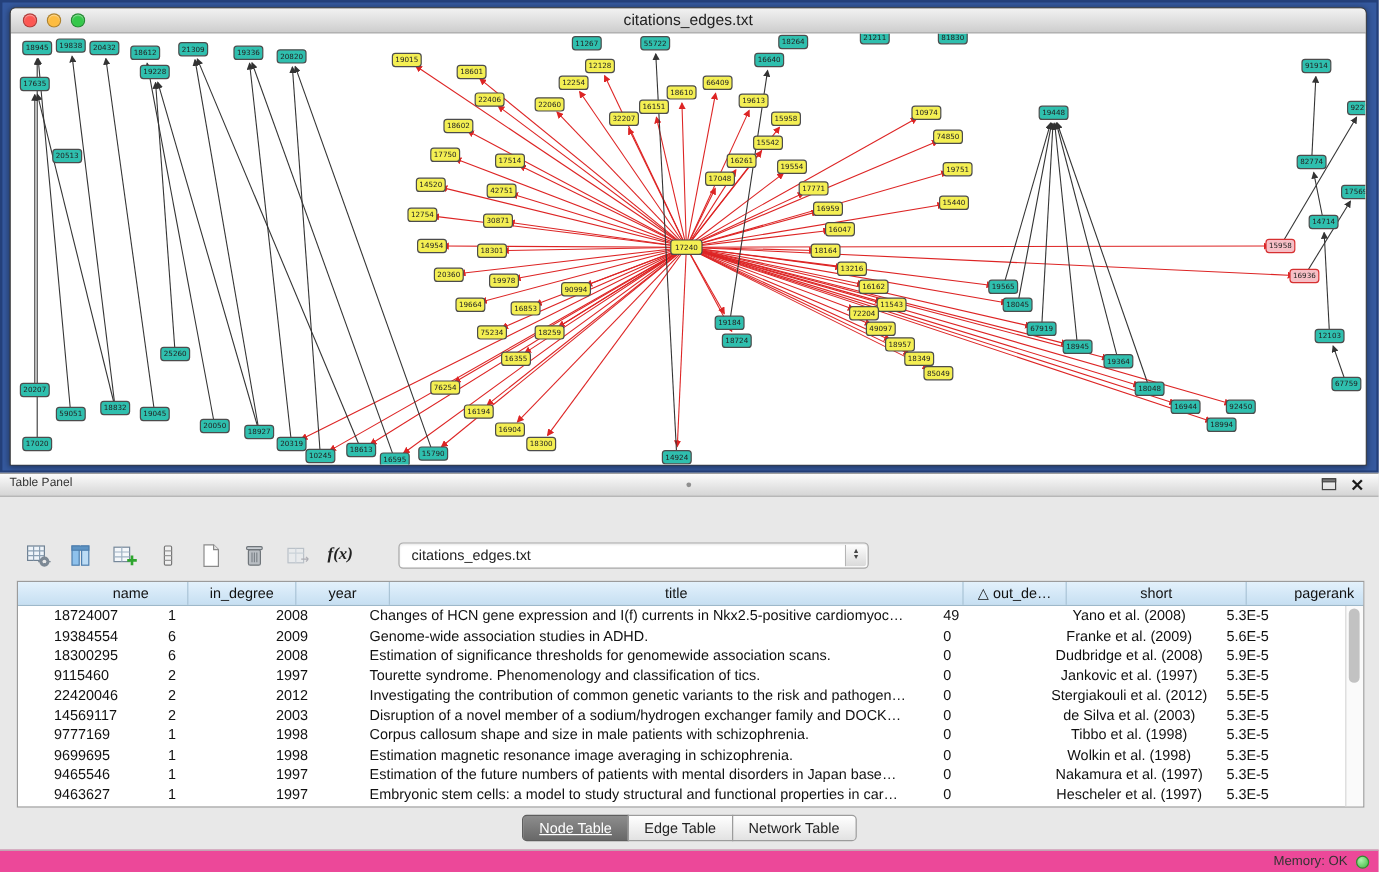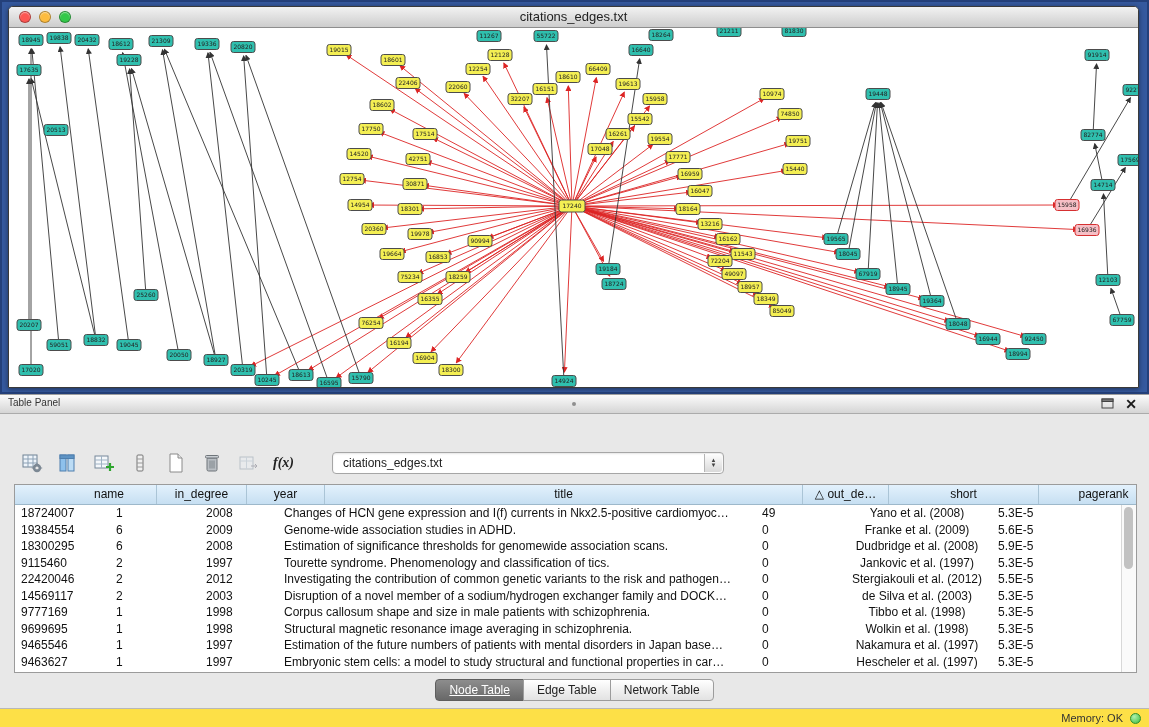--- a/index.html
+++ b/index.html
@@ -30,36 +30,36 @@
   .tbtn{width:27px;height:27px;border:none;background:transparent;padding:0;display:flex;align-items:center;justify-content:center;cursor:default;}
   .fx{font-family:"Liberation Serif",serif;font-style:italic;font-weight:bold;font-size:14px;color:#222;}
   .combo{margin-left:26px;width:392px;height:22px;background:#fff;border:1px solid #a6a6a6;border-radius:4px;position:relative;display:flex;align-items:center;box-shadow:inset 0 1px 2px rgba(0,0,0,.10);box-sizing:border-box;}
   .combo-text{padding-left:10px;font-size:12px;color:#222;}
   .combo-stepper{position:absolute;right:1px;top:1px;width:17px;height:18px;border-left:1px solid #b5b5b5;background:linear-gradient(#fdfdfd,#d9d9d9);border-radius:0 3px 3px 0;display:flex;flex-direction:column;align-items:center;justify-content:center;color:#444;}
   .combo-stepper span{font-size:6px;line-height:5px;}
 
   .table-wrap{margin:6px 0 0 14px;width:1121px;height:187px;background:#fff;border:1px solid #9b9b9b;position:relative;overflow:hidden;box-sizing:content-box;}
   .thead{height:19px;background:linear-gradient(#e3f1fc,#c6dff2);border-bottom:1px solid #9db8ca;display:flex;width:1121px;padding-left:47px;}
   .th{font-size:12px;color:#111;text-align:center;line-height:19px;border-right:1px solid #aac4d6;box-sizing:border-box;overflow:hidden;white-space:nowrap;}
-  .tbody{width:1107px;}
+  .tbody{width:1107px;margin-left:24px;}
   .tr{display:flex;height:16.5px;align-items:center;}
   .td{font-size:12px;color:#111;white-space:nowrap;overflow:hidden;box-sizing:border-box;padding-left:6px;}
   .c0{width:95px}.c1{width:90px}.c2{width:78px}.c3{width:478px}.c4{width:86px}
   .c5{width:150px}.c6{width:130px}
   .td.c5{text-align:center;padding-left:0;}
   .vscroll{position:absolute;top:20px;right:0;width:14px;bottom:0;background:#fafafa;border-left:1px solid #d8d8d8;}
   .vthumb{position:absolute;top:2px;left:2px;width:9px;height:62px;border-radius:5px;background:#c2c2c2;}
 
   .tabs{margin-top:6px;display:flex;justify-content:center;}
   .tab{font-size:12px;padding:3px 13px;border:1px solid #9c9c9c;background:linear-gradient(#ffffff,#e2e2e2);color:#222;margin-left:-1px;cursor:default;font-family:"Liberation Sans",sans-serif;}
   .tab.sel{background:linear-gradient(#8d8d8d,#686868);color:#fff;border-color:#5e5e5e;}
   .tab:first-child{border-radius:4px 0 0 4px;margin-left:0;text-decoration:underline;}
   .tab:last-child{border-radius:0 4px 4px 0;}
 
-  .status-bar{position:absolute;left:0;bottom:0;width:1149px;height:19px;background:#fde047;border-top:1px solid #b8b8b8;box-sizing:border-box;}
+  .status-bar{position:absolute;left:0;bottom:0;width:1149px;height:19px;background:#ec4899;border-top:1px solid #b8b8b8;box-sizing:border-box;}
   .mem{position:absolute;right:26px;top:3px;font-size:11px;color:#333;}
   .mem-dot{position:absolute;right:8px;top:4px;width:11px;height:11px;border-radius:50%;background:radial-gradient(circle at 35% 30%,#aef2ae,#3dbb3d);border:1px solid #2e8f2e;box-sizing:border-box;}
 </style>
 </head>
 <body>
 
 <div class="app">
 
   <div class="network-area">
     <div class="net-window">
@@ -758,21 +758,21 @@
             <div class="td c2">1998</div>
             <div class="td c3">Corpus callosum shape and size in male patients with schizophrenia.</div>
             <div class="td c4">0</div>
             <div class="td c5">Tibbo et al. (1998)</div>
             <div class="td c6">5.3E-5</div>
           </div>
           <div class="tr">
             <div class="td c0">9699695</div>
             <div class="td c1">1</div>
             <div class="td c2">1998</div>
-            <div class="td c3">Structural magnetic resonance image averaging in schizophrenia.</div>
+            <div class="td c3">Estimation magnetic resonance image averaging in schizophrenia.</div>
             <div class="td c4">0</div>
             <div class="td c5">Wolkin et al. (1998)</div>
             <div class="td c6">5.3E-5</div>
           </div>
           <div class="tr">
             <div class="td c0">9465546</div>
             <div class="td c1">1</div>
             <div class="td c2">1997</div>
             <div class="td c3">Estimation of the future numbers of patients with mental disorders in Japan base…</div>
             <div class="td c4">0</div>

